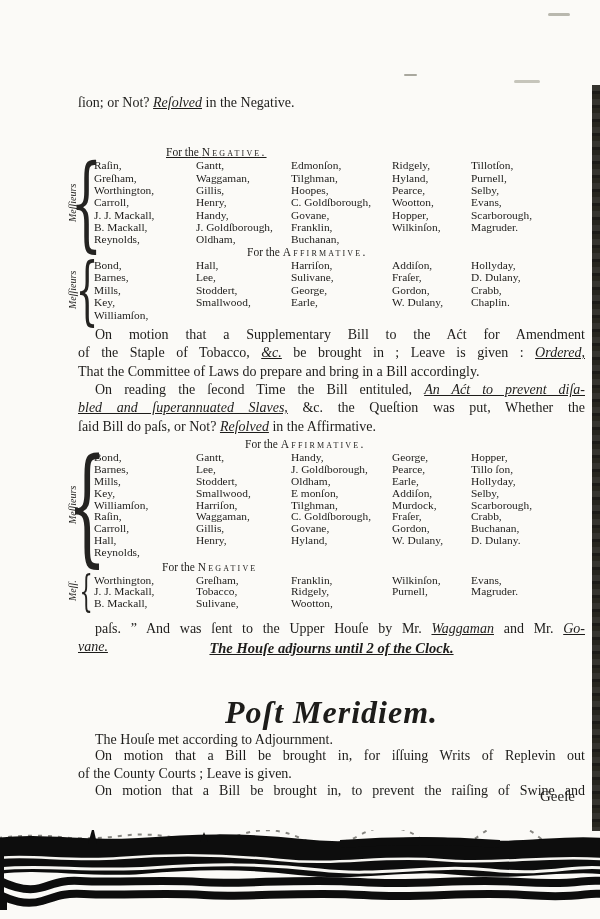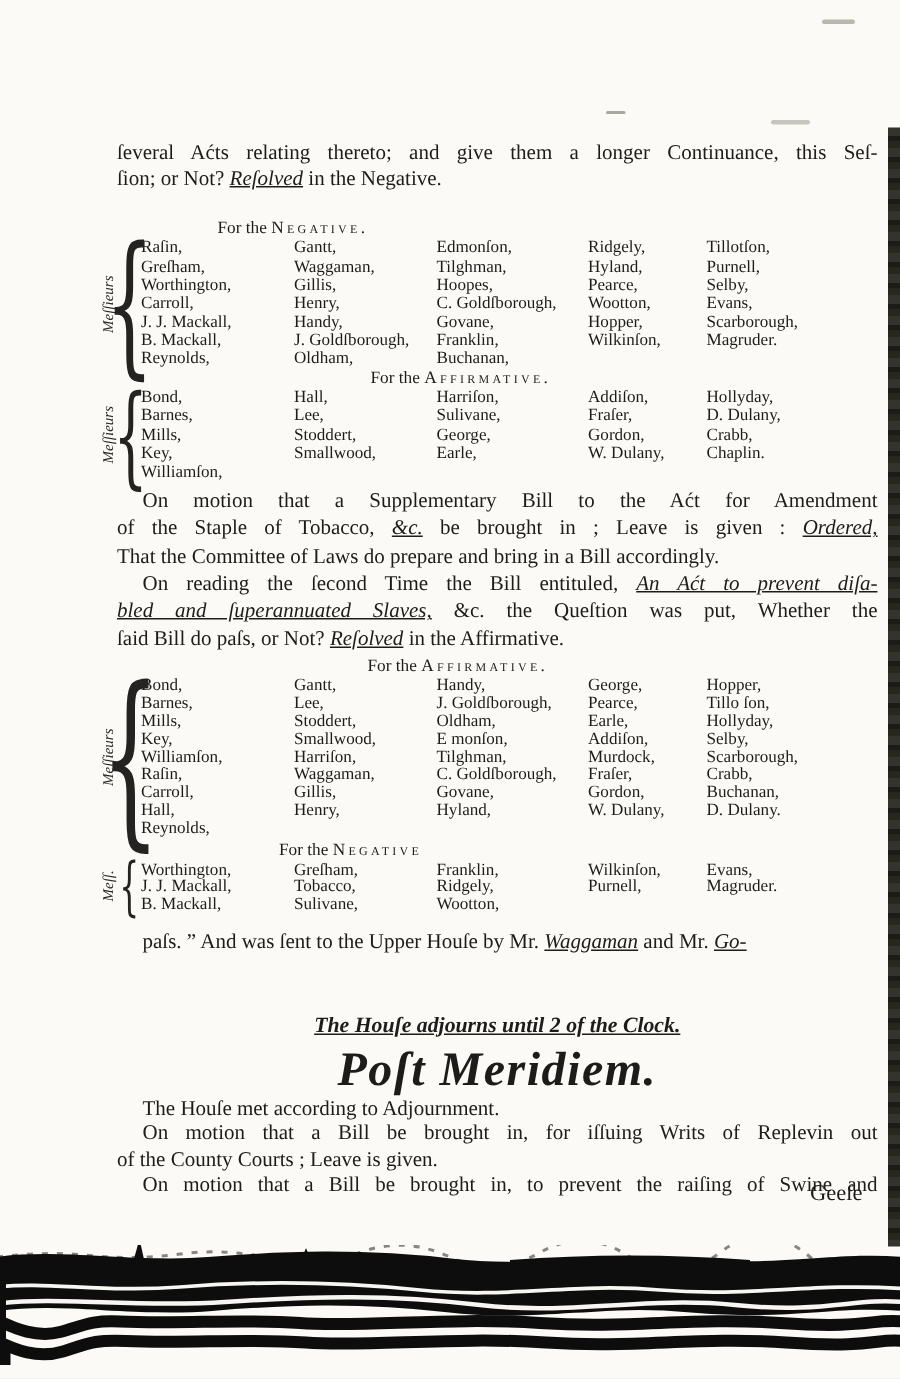--- a/index.html
+++ b/index.html
@@ -41,24 +41,24 @@
     width:15px;display:flex;align-items:center;justify-content:center;
     overflow:visible;align-self:stretch;font-family:"DejaVu Serif", serif;
     color:#242321;
   }
   .brace span{display:block;transform:scale(0.55,1.12);transform-origin:center;}
   .cols{display:flex;}
   .col{white-space:nowrap;}
   .col div{height:var(--rh);}
   .c0{width:102px;}.c1{width:95px;}.c2{width:101px;}.c3{width:79px;}.c4{width:115px;}
   .d1{--rh:12.4px;} .d2{--rh:12.4px;} .d3{--rh:11.9px;} .d4{--rh:11.3px;}
-  .d1 .div-heading{margin-left:79px;}
+  .d1 .div-heading{margin-left:100px;text-decoration:underline;}
   .d2 .div-heading{margin-left:181px;}
   .d3 .div-heading{margin-left:179px;}
-  .d4 .div-heading{margin-left:120px;}
+  .d4 .div-heading{margin-left:96px;}
   
   .catchword{position:absolute;top:788px;left:78px;width:497px;
     text-align:right;font-size:15px;}
   
   .edge-strip{
     position:absolute;top:85px;left:592px;width:8px;height:746px;
     background:repeating-linear-gradient(180deg,#34332e 0 6px,#1c1b18 6px 9px,#27261f 9px 14px);
   }
   .smudge{position:absolute;background:#b9b8ae;height:3px;border-radius:2px;}
   .sm1{top:13px;left:548px;width:22px;}
@@ -69,21 +69,20 @@
 </head>
 <body>
 
 <div class="sheet">
 
   <div class="smudge sm1"></div>
   <div class="smudge sm2"></div>
   <div class="smudge sm3"></div>
 
   <div class="para tight" style="top:94px">
-      <div class="line"><span>ſeveral Aćts relating thereto; and give them a longer Continuance, this Seſ-</span></div>
       <div class="line"><span>ſion; or Not? </span><span class="it">Reſolved</span><span> in the Negative.</span></div>
     </div>
 
   <div class="division d1" style="top:146px">
     <div class="div-heading">
       <span>For the</span>
       <span class="caps">Negative.</span>
     </div>
     <div class="div-body" style="height:87px">
       <div class="bracket-label">Meſſieurs</div>
@@ -294,23 +293,24 @@
           <div class="col c4">
             <div>Evans,</div>
             <div>Magruder.</div>
           </div>
         </div>
     </div>
   </div>
 
   <div class="para ind" style="top:620px">
       <div class="line"><span>paſs. ” And was ſent to the Upper Houſe by Mr. </span><span class="it">Waggaman</span><span> and Mr. </span><span class="it">Go-</span></div>
-    </div>
-
-  <div class="adjourn it" style="top:676px">The Houſe adjourns until 2 of the Clock.</div>
+      <div class="line"><span class="it">vane.</span></div>
+    </div>
+
+  <div class="adjourn it" style="top:640px">The Houſe adjourns until 2 of the Clock.</div>
   <div class="pm-heading" style="top:694px">Poſt Meridiem.</div>
 
   <div class="para ind" style="top:731px">
       <div class="line"><span>The Houſe met according to Adjournment.</span></div>
     </div>
   <div class="para ind" style="top:747px">
       <div class="line"><span>On motion that a Bill be brought in, for iſſuing Writs of Replevin out</span></div>
       <div class="line"><span>of the County Courts ; Leave is given.</span></div>
     </div>
   <div class="para ind force" style="top:782px">

